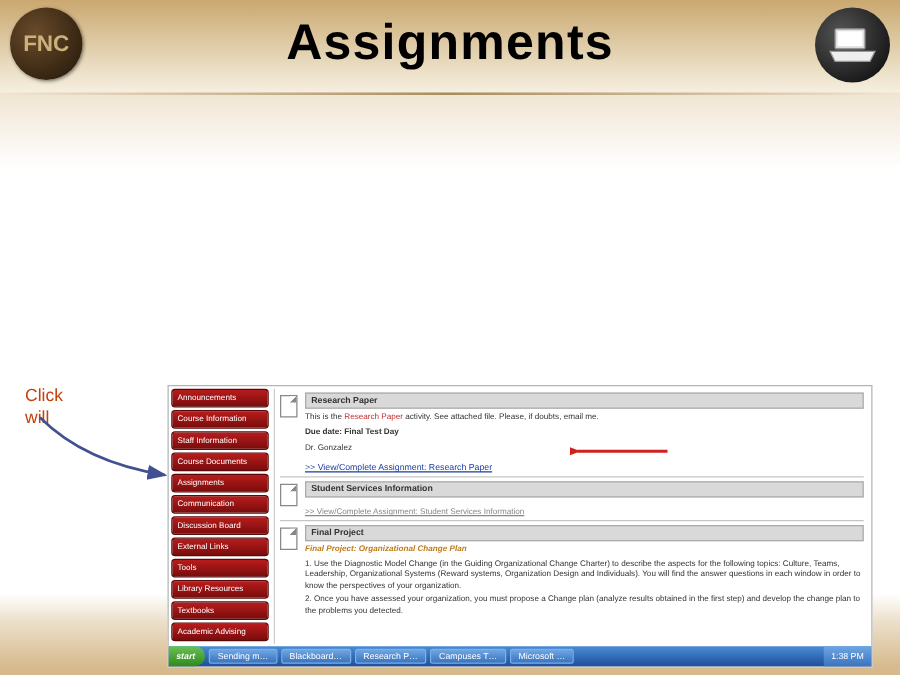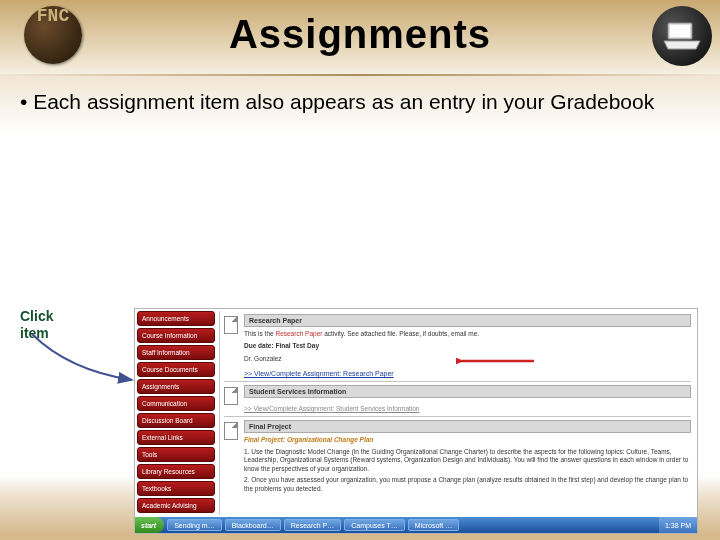--- a/index.html
+++ b/index.html
@@ -9,27 +9,27 @@
     position: relative;
   }
   .header-bar {
     position: absolute;
     top: 0; left: 0;
     width: 100%; height: 74px;
     background: linear-gradient(180deg, #caa870 0%, #e4d4b4 60%, #f6efe0 100%);
   }
   .logo {
     position: absolute;
-    top: 6px; left: 24px;
+    top: 6px; left: 8px;
     width: 58px; height: 58px;
     border-radius: 50%;
     background: radial-gradient(circle at 35% 35%, #6a4a2a 0%, #2e200e 80%);
-    display: flex; justify-content: center;
+    display: flex; align-items: center; justify-content: center;
     color: #c9b37a;
-    font-family: Liberation Mono, monospace;
+    font-family: Liberation Sans, sans-serif;
     font-size: 18px; font-weight: bold;
     box-shadow: 1px 1px 3px rgba(0,0,0,0.5);
   }
   .title {
     position: absolute;
     top: 12px;
     left: 0; width: 100%;
     text-align: center;
     font-family: Impact, "Arial Black", sans-serif;
     font-size: 40px;
@@ -56,24 +56,24 @@
     position: absolute;
     top: 88px; left: 20px; right: 20px;
     font-size: 21px;
     line-height: 1.35;
     color: #000;
   }
   .content .bold { font-weight: bold; }
   .click-here {
     position: absolute;
     top: 308px; left: 20px;
-    color: #14532d;
+    color: #c2410c;
     font-size: 14px;
     line-height: 1.2;
-    font-weight: bold;
+    font-weight: normal;
   }
   .click-arrow {
     position: absolute;
     top: 330px; left: 28px;
     width: 110px; height: 55px;
     pointer-events: none;
   }
   
   .bb {
     position: absolute;
@@ -201,26 +201,25 @@
   <svg viewBox="0 0 40 30">
     <rect x="6" y="2" width="24" height="16" rx="1" fill="#ddd" stroke="#888"></rect>
     <rect x="8" y="4" width="20" height="12" fill="#fff"></rect>
     <path d="M2 20 L38 20 L34 28 L6 28 Z" fill="#eee" stroke="#999"></path>
   </svg>
 </div>
 
 <div class="thin-rule"></div>
 
 <div class="content">
-  <div>• Each assignment item also appears as an entry in your Gradebook</div>
 </div>
 
 <div class="click-here">
   <div>Click</div>
-  <div>item</div>
+  <div>will</div>
 </div>
 
 <svg class="click-arrow" viewBox="0 0 110 55">
   <defs>
       <marker id="ah1" markerWidth="8" markerHeight="8" refX="7" refY="3" orient="auto">
         <path d="M0,0 L8,3 L0,6 Z" fill="#405090"></path>
       </marker>
     </defs>
   <path d="M4,4 Q40,40 104,50" stroke="#405090" stroke-width="2" fill="none" marker-end="url(#ah1)"></path>
 </svg>

